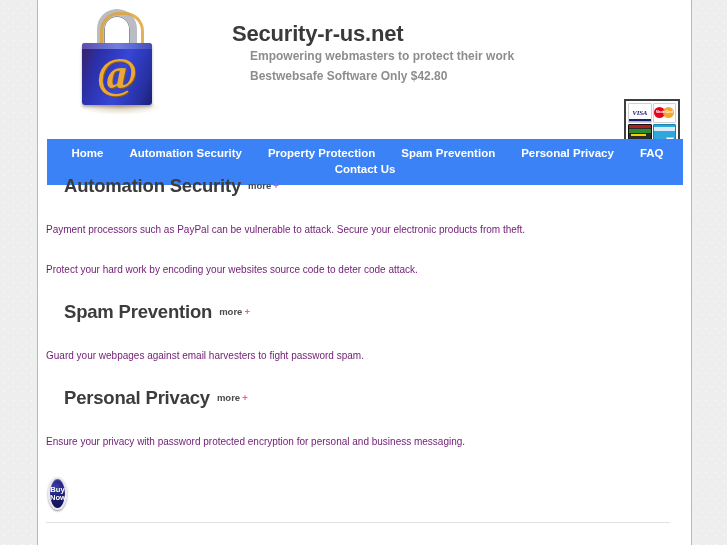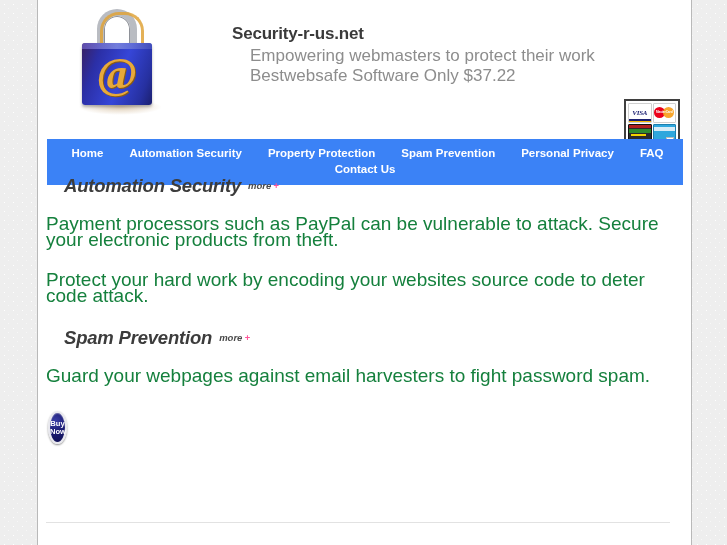--- a/index.html
+++ b/index.html
@@ -47,30 +47,30 @@
     height: 112px;
   }
 
   .brand-block {
     position: absolute;
     left: 194px;
     top: 22px;
   }
 
   .brand-title {
-    font-size: 17px;
+    font-size: 22px;
     font-weight: bold;
     color: #3a3a3a;
     letter-spacing: -0.2px;
     line-height: 24px;
   }
 
   .brand-tag {
-    font-size: 17px;
-    font-weight: normal;
+    font-size: 12px;
+    font-weight: bold;
     color: #8d8d8d;
     line-height: 20px;
     margin-left: 18px;
   }
 
   .cards-badge {
     position: absolute;
     right: 11px;
     top: 99px;
     width: 56px;
@@ -186,21 +186,20 @@
     padding: 0 8px;
   }
 
   .section { margin-bottom: 23px; }
   .section:first-child { margin-bottom: 24px; }
 
   .sec-head {
     margin-left: 18px;
     white-space: nowrap;
     line-height: 22px;
-    font-style: italic;
   }
   .sec-title {
     font-size: 18.5px;
     font-weight: bold;
     color: #3c3c3c;
     letter-spacing: -0.2px;
   }
   .sec-more {
     font-size: 9.5px;
     font-weight: bold;
@@ -210,23 +209,23 @@
     position: relative;
     top: -3px;
   }
   .sec-more .plus {
     color: #ff5599;
     font-weight: bold;
     margin-left: 2px;
   }
 
   .sec-body {
-    margin-top: 16px;
-    font-size: 19px;
-    color: #15803d;
+    margin-top: 22px;
+    font-size: 10px;
+    color: #701a75;
     line-height: 16px;
   }
 
   
   .buynow-wrap {
     margin-top: 27px;
     margin-left: 2px;
   }
   .buynow {
     display: inline-block;
@@ -322,21 +321,21 @@
       <div class="lock-shadow"></div>
       <div class="lock-shackle"></div>
       <div class="lock-body">
         <div class="lock-at">@</div>
       </div>
     </div>
 
     <div class="brand-block">
       <div class="brand-title">Security-r-us.net</div>
       <div class="brand-tag">Empowering webmasters to protect their work</div>
-      <div class="brand-tag">Bestwebsafe Software Only $37.22</div>
+      <div class="brand-tag">Bestwebsafe Software Only $42.80</div>
     </div>
 
     <div class="cards-badge">
       <div class="cards-grid">
         <div class="card-cell card-visa">
           <span class="vt">VISA</span>
           <span class="vbar"></span>
         </div>
         <div class="card-cell card-mc">
           <span class="mc-circles">
@@ -375,20 +374,26 @@
       <div class="sec-body">Protect your hard work by encoding your websites source code to deter code attack.</div>
     </div>
 
     <div class="section">
       <div class="sec-head">
         <span class="sec-title">Spam Prevention</span><a class="sec-more" href="#"><span>more</span><span class="plus">+</span></a>
       </div>
       <div class="sec-body">Guard your webpages against email harvesters to fight password spam.</div>
     </div>
 
+    <div class="section">
+      <div class="sec-head">
+        <span class="sec-title">Personal Privacy</span><a class="sec-more" href="#"><span>more</span><span class="plus">+</span></a>
+      </div>
+      <div class="sec-body">Ensure your privacy with password protected encryption for personal and business messaging.</div>
+    </div>
 
     <div class="buynow-wrap">
       <a class="buynow" href="#">
         <span>Buy</span>
         <span>Now</span>
       </a>
     </div>
 
   </div>
 

